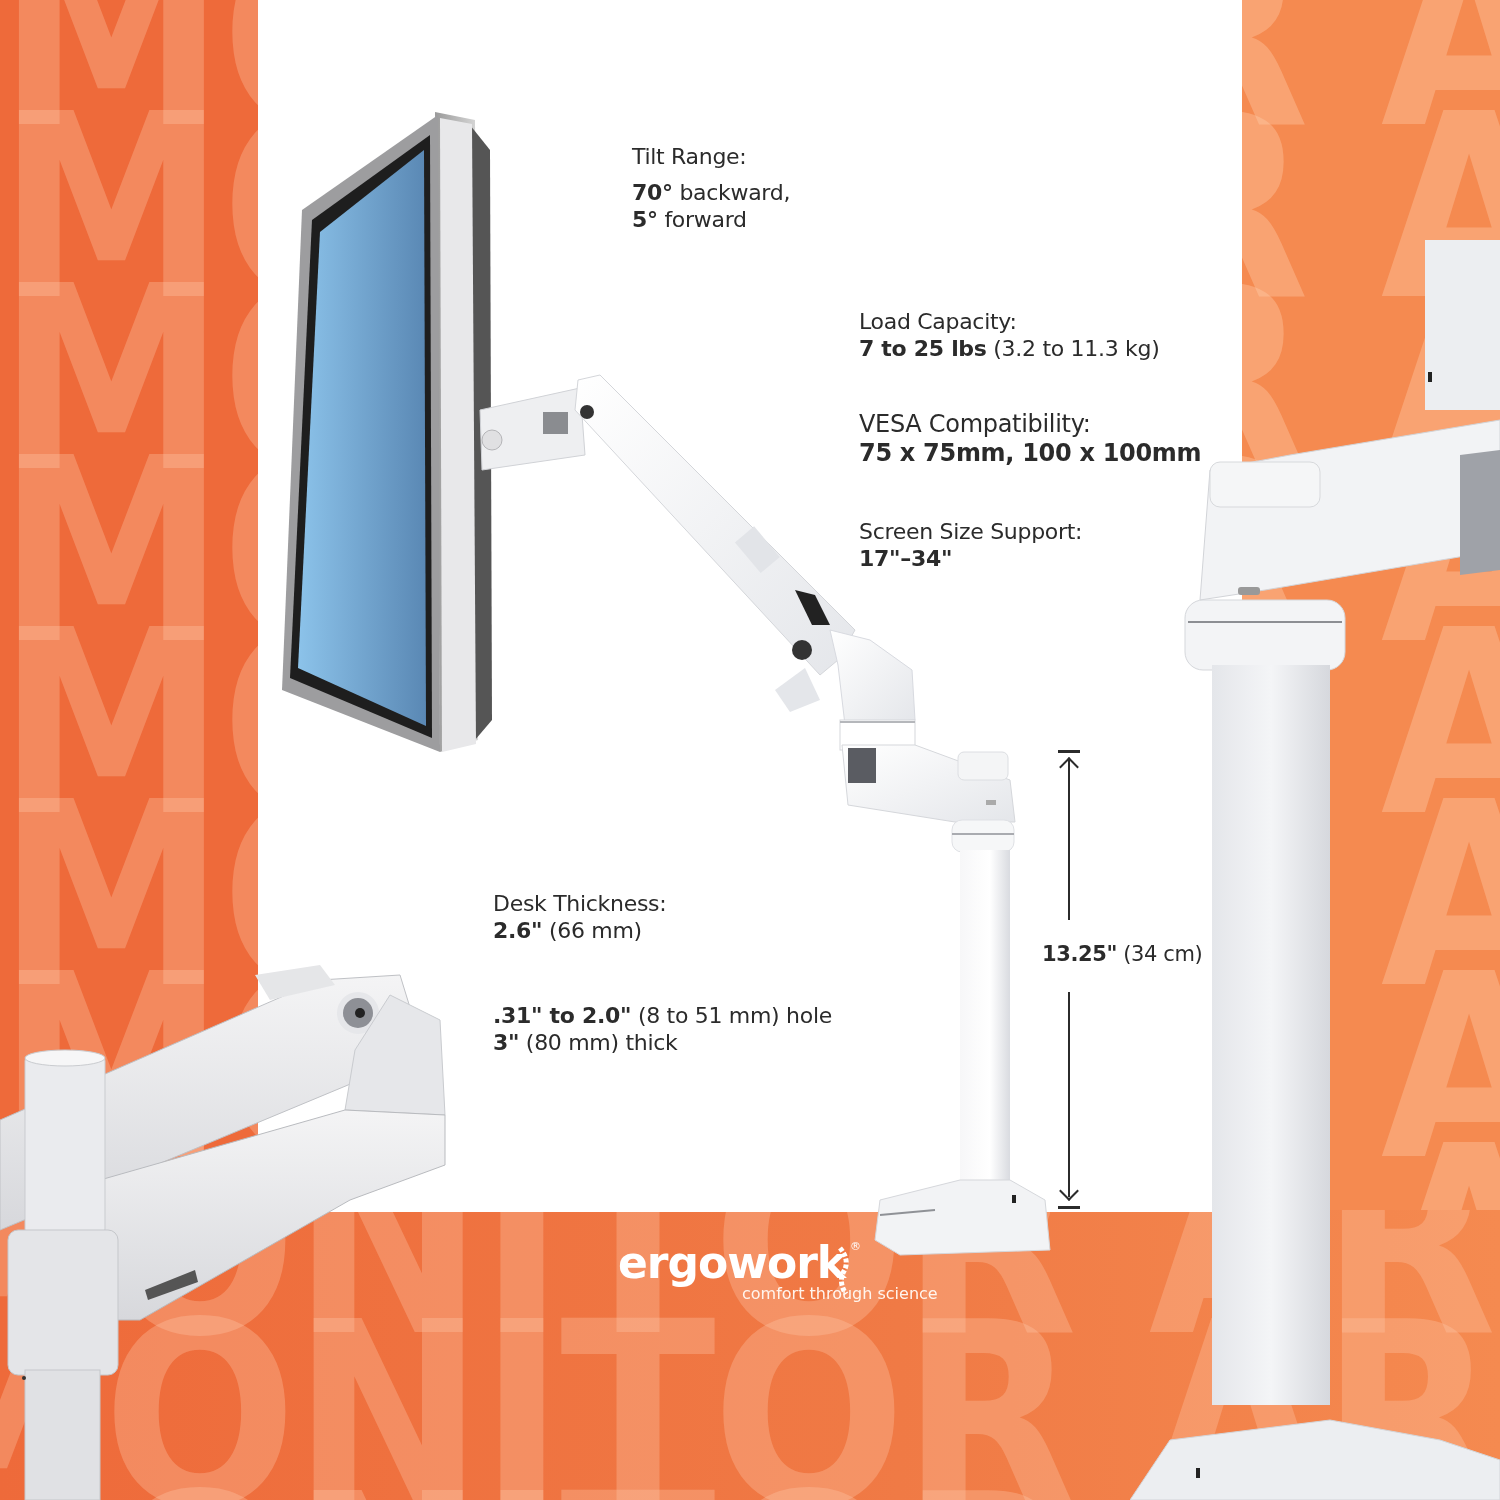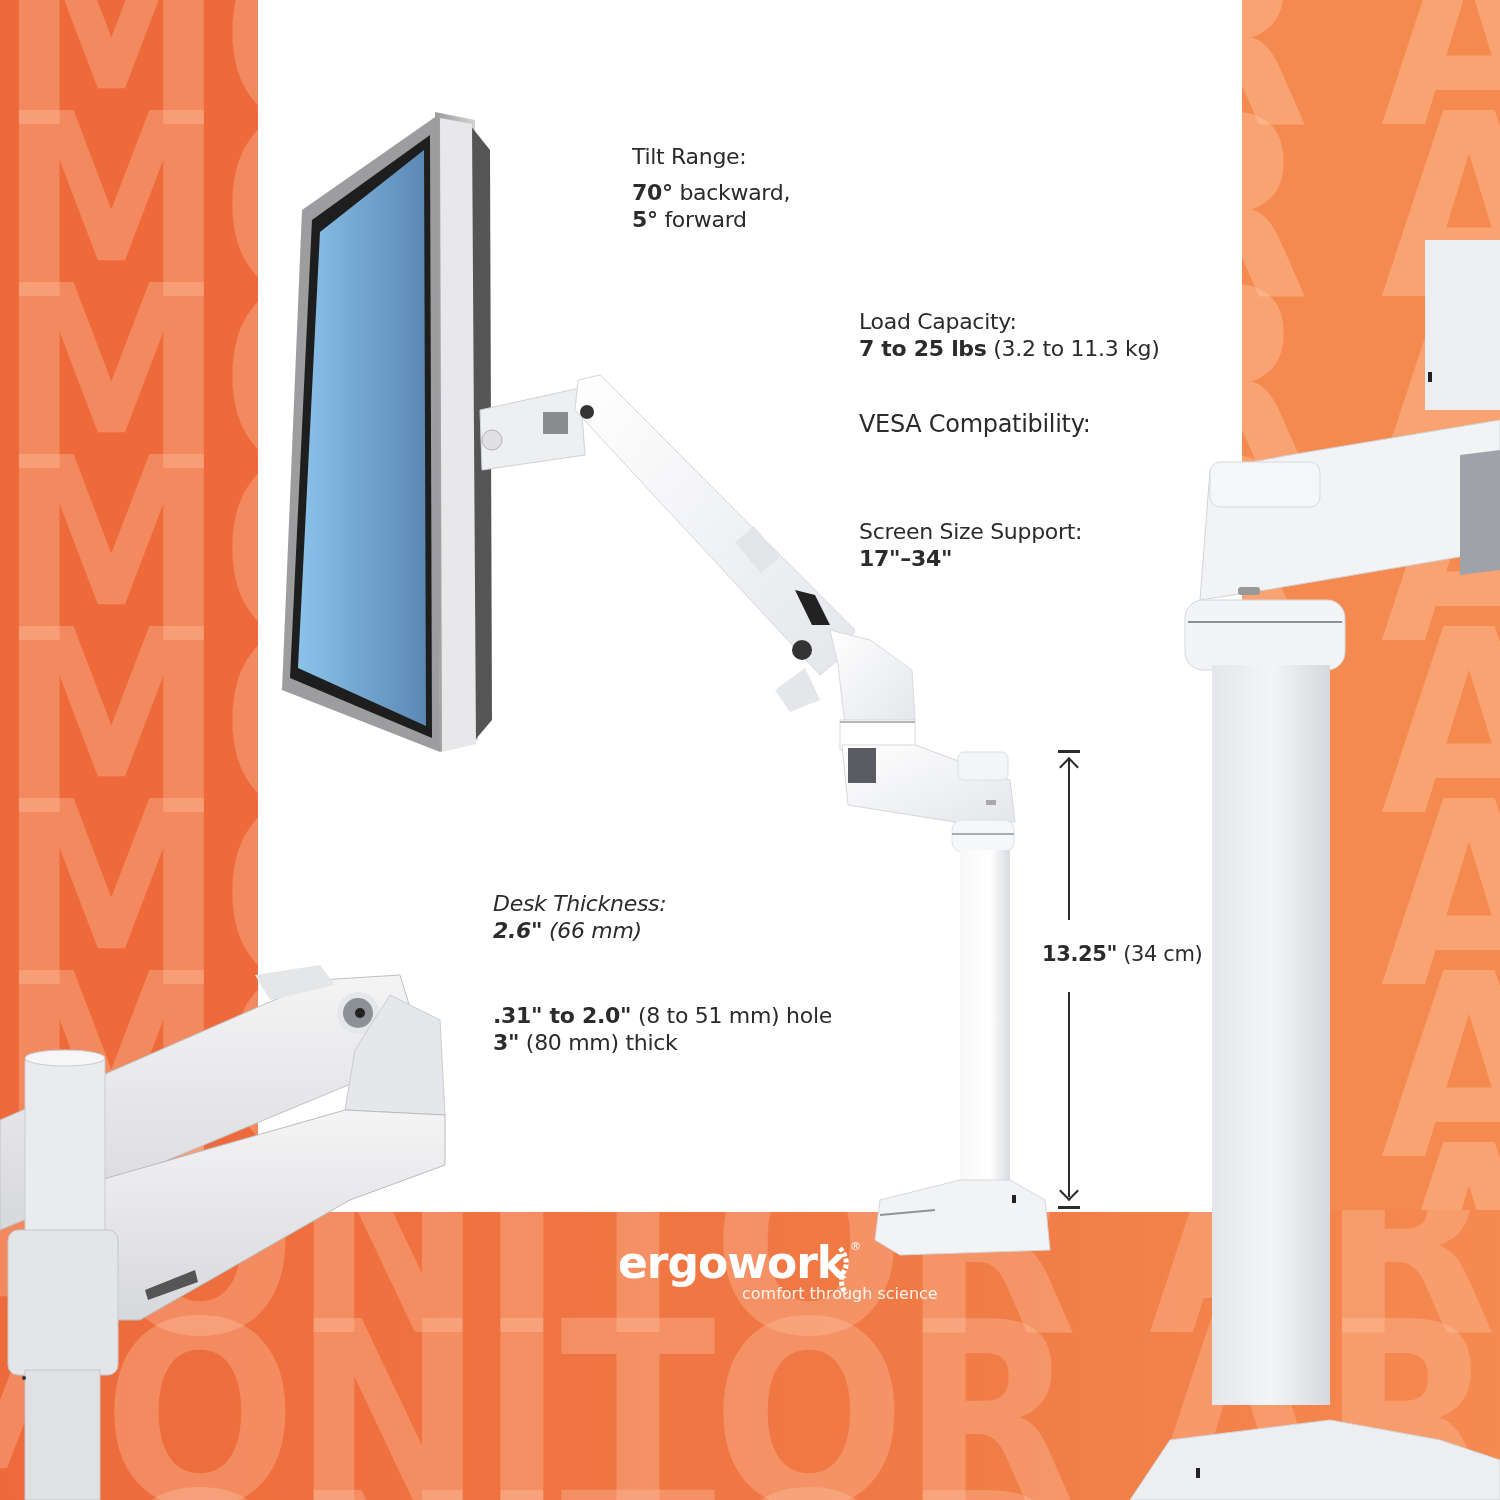--- a/index.html
+++ b/index.html
@@ -232,28 +232,29 @@
   <span class="line"><b>5°</b><span> forward</span></span>
 </div>
 
 <div class="spec" style="left:859px; top:308px;">
   <span class="lbl">Load Capacity:</span>
   <span class="line"><b>7 to 25 lbs</b><span> (3.2 to 11.3 kg)</span></span>
 </div>
 
 <div class="spec big" style="left:859px; top:410px;">
   <span class="lbl">VESA Compatibility:</span>
+  <span class="line"><b>75 x 75mm, 100 x 100mm</b></span>
 </div>
 
 <div class="spec" style="left:859px; top:518px;">
   <span class="lbl">Screen Size Support:</span>
   <span class="line"><b>17"–34"</b></span>
 </div>
 
-<div class="spec" style="left:493px; top:890px;font-style:italic;">
+<div class="spec" style="left:493px; top:890px;">
   <span class="lbl">Desk Thickness:</span>
   <span class="line"><b>2.6"</b><span> (66 mm)</span></span>
 </div>
 
 <div class="spec" style="left:493px; top:1002px;">
   <span class="line"><b>.31" to 2.0"</b><span> (8 to 51 mm) hole</span></span>
   <span class="line"><b>3"</b><span> (80 mm) thick</span></span>
 </div>
 
 <div>

